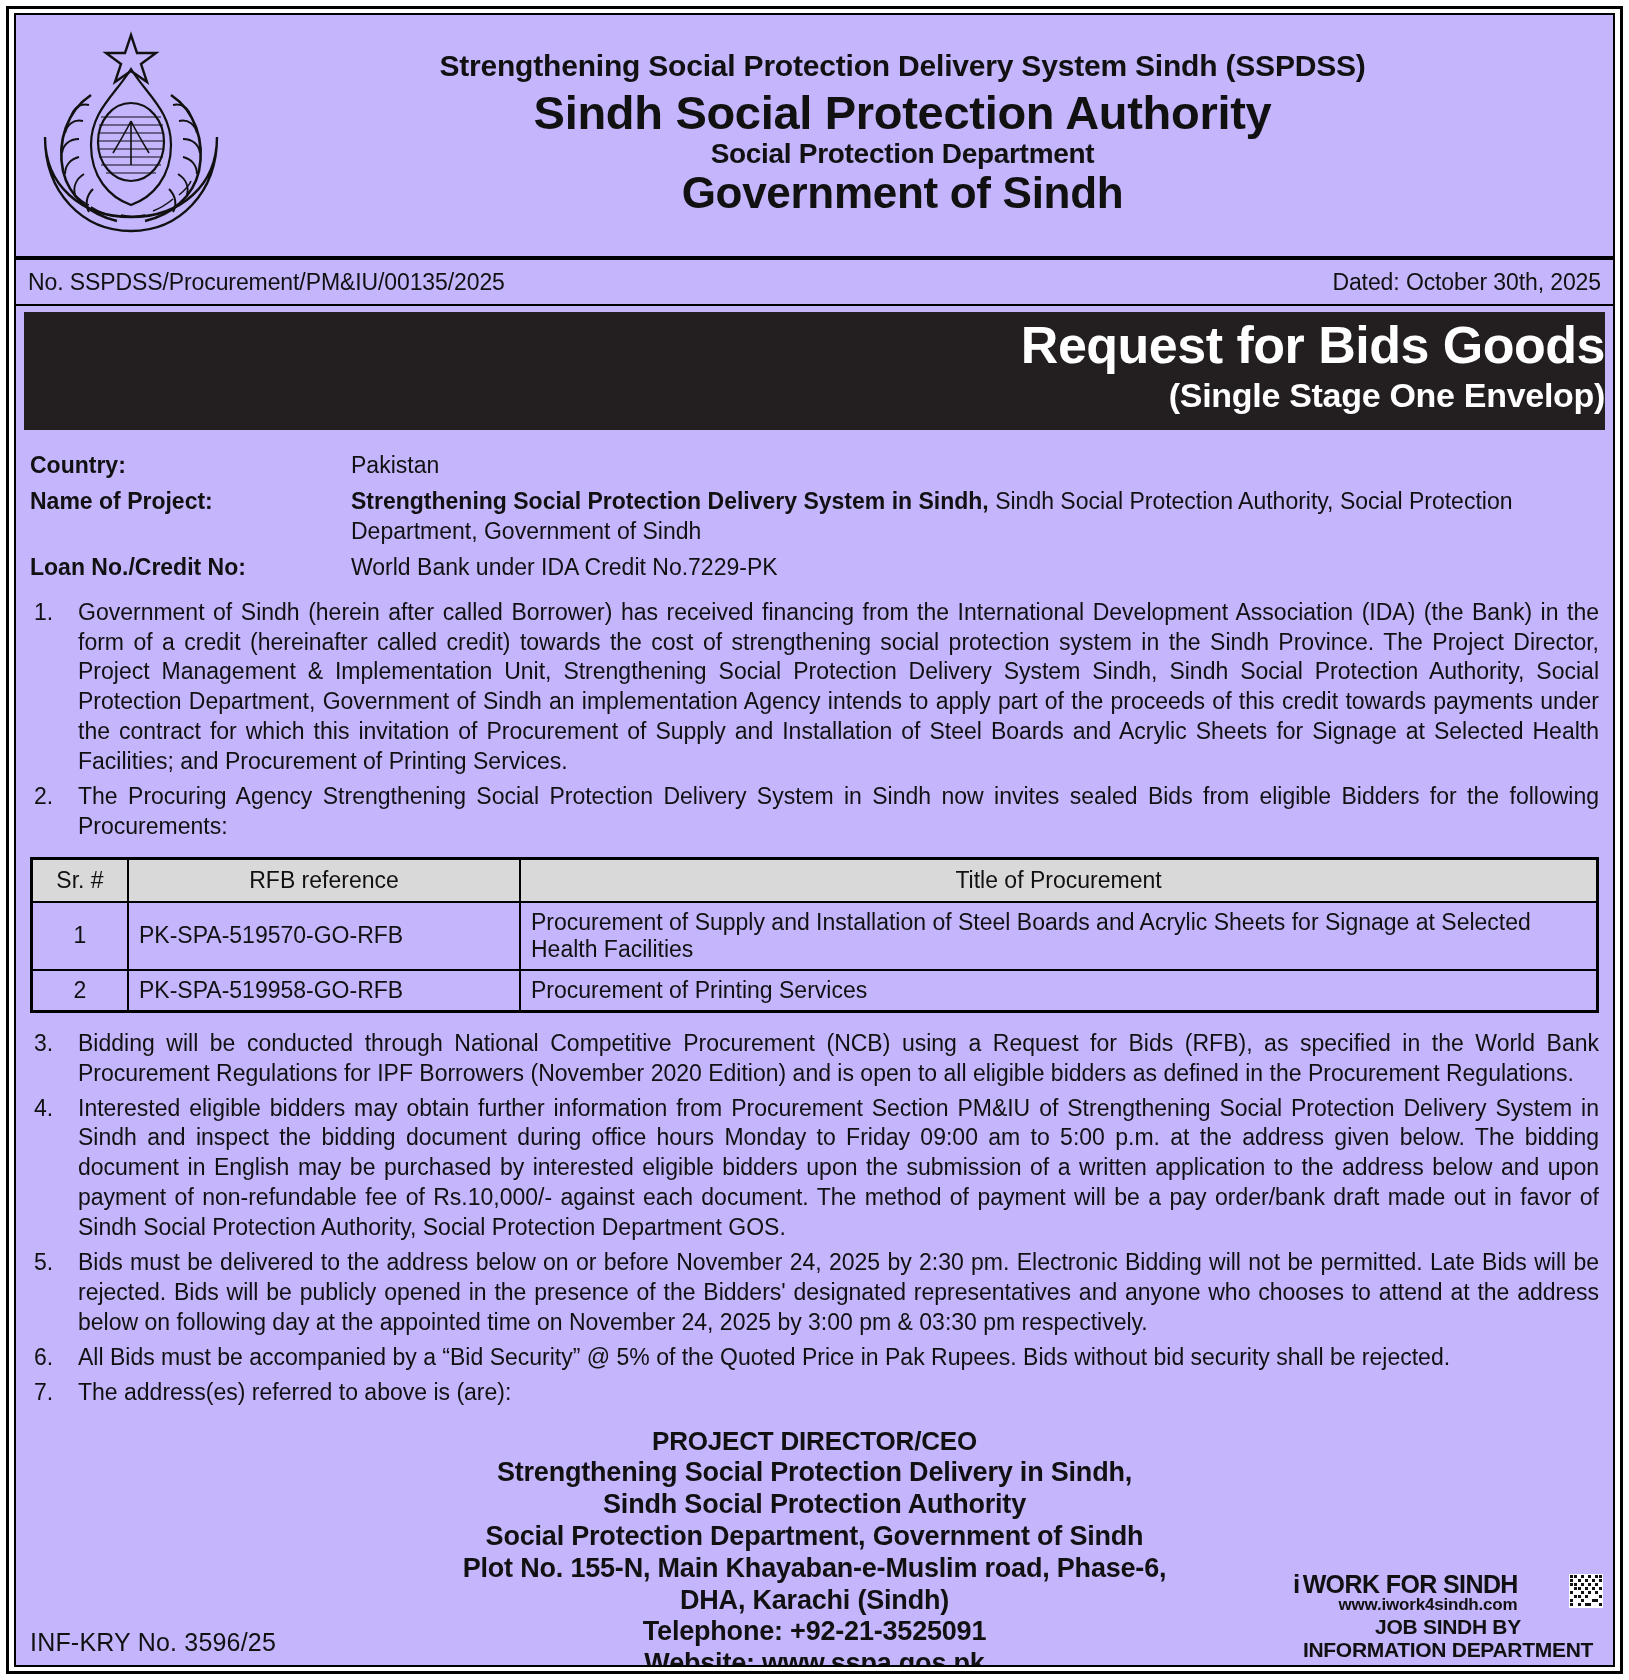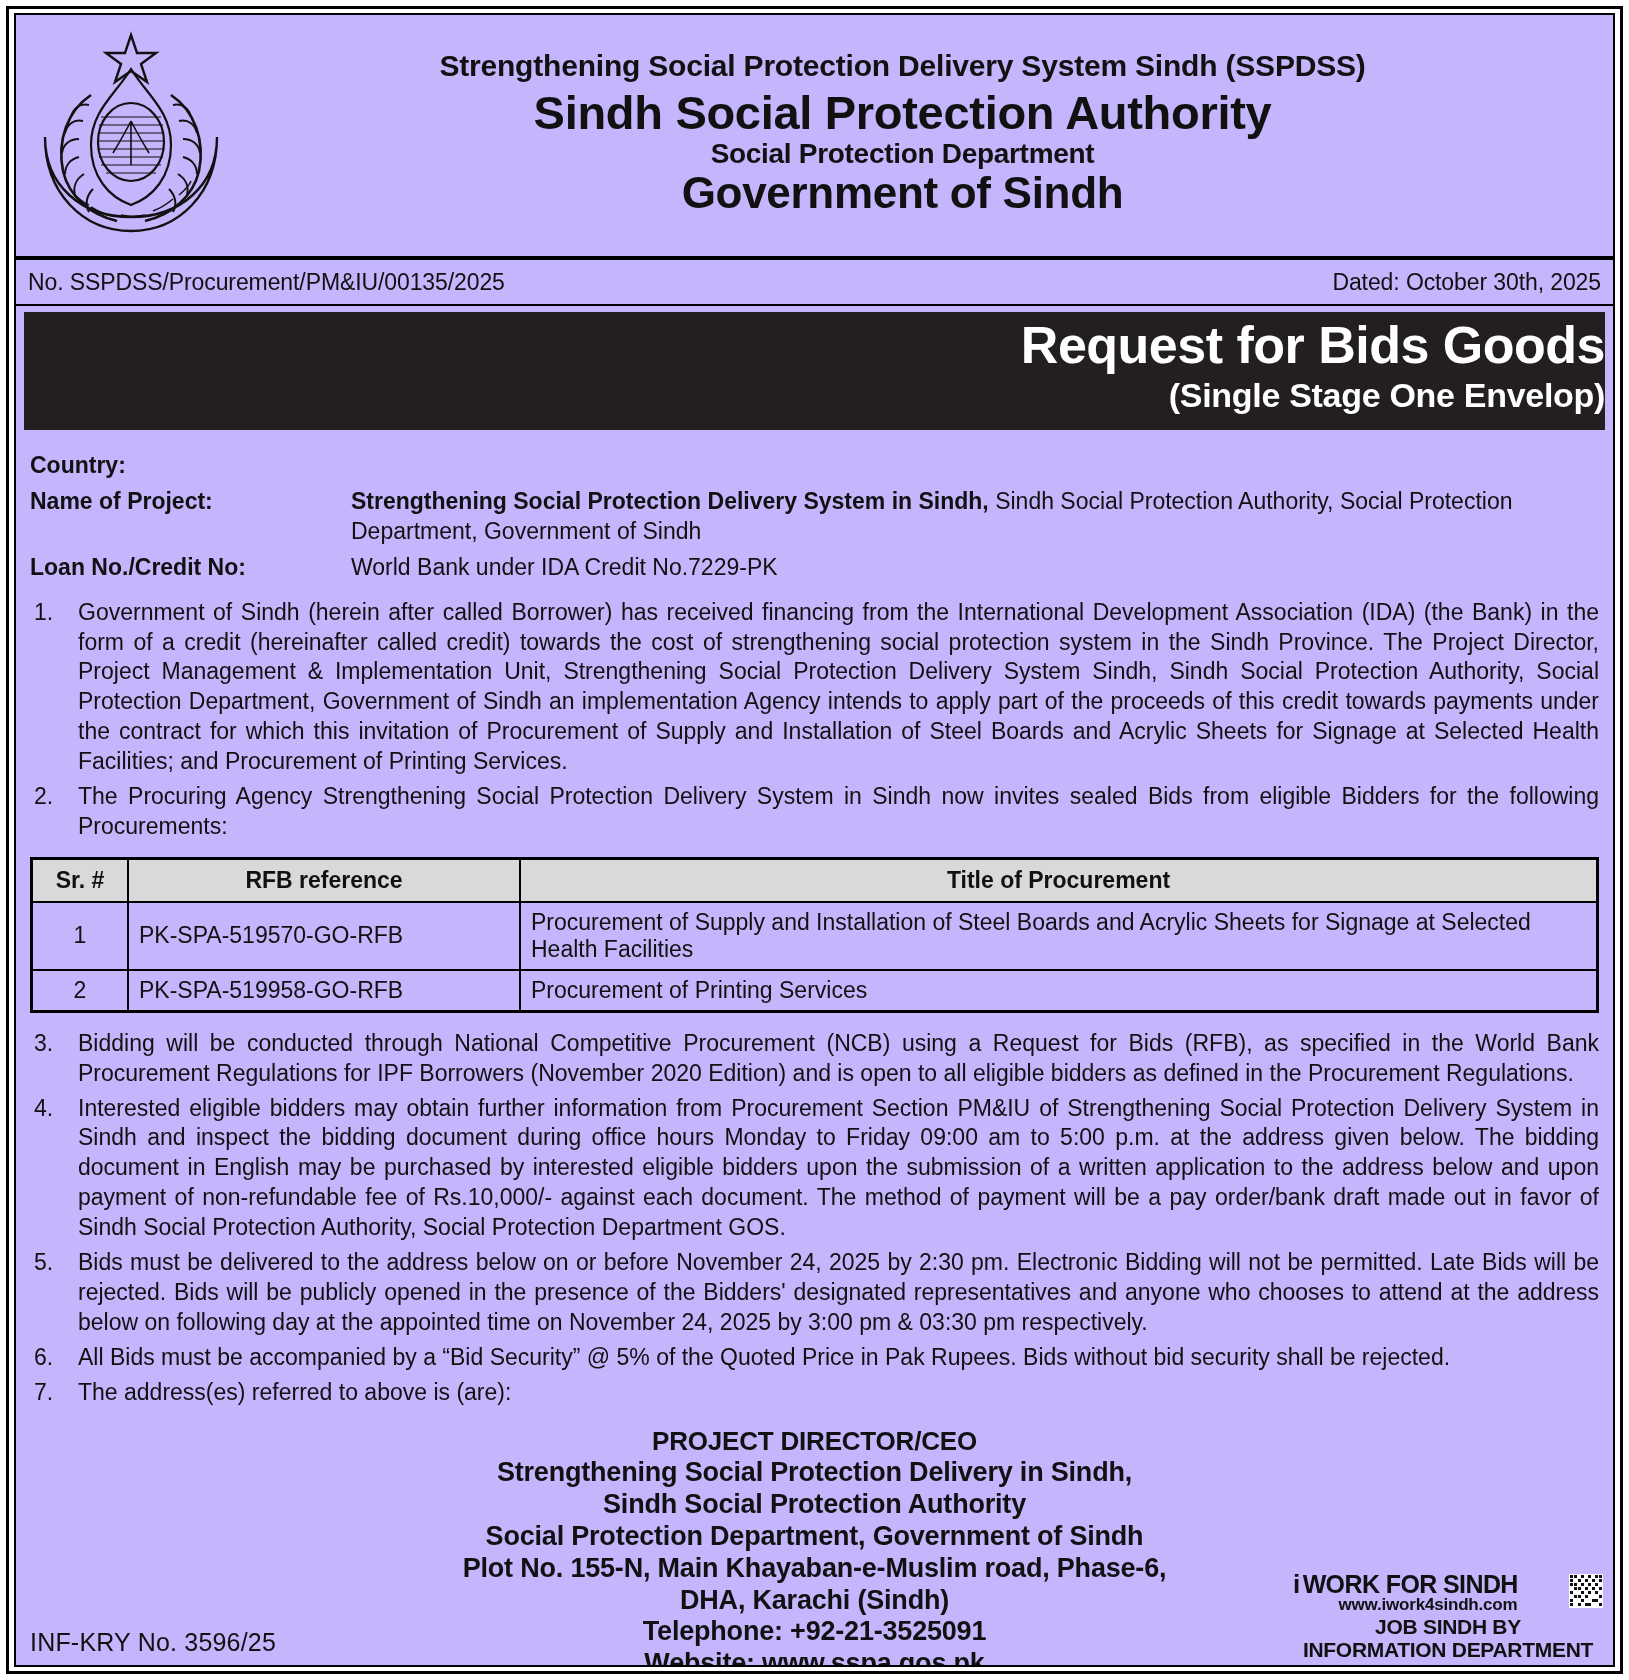--- a/index.html
+++ b/index.html
@@ -165,21 +165,21 @@
     border: 3px solid #000;
   }
   table.proc th, table.proc td {
     border: 2px solid #000;
     padding: 6px 10px;
     vertical-align: middle;
   }
   table.proc thead th {
     background: #d9d9d9;
     text-align: center;
-    font-weight: 700;
+    font-weight: 400;
     padding: 7px 8px;
   }
   .col-sr  { width: 74px;  text-align: center; }
   .col-ref { width: 370px; }
   .col-title { text-align: left; }
   table.proc tbody td.col-sr { text-align: center; }
 
   
   .addr {
     text-align: center;
@@ -319,20 +319,21 @@
     </div>
 
     <div class="banner">
       <div class="banner-title">Request for Bids Goods</div>
       <div class="banner-sub">(Single Stage One Envelop)</div>
     </div>
 
     <div class="meta">
       <div class="meta-row">
         <div class="meta-label">Country:</div>
+        <div class="meta-value">Pakistan</div>
       </div>
       <div class="meta-row">
         <div class="meta-label">Name of Project:</div>
         <div class="meta-value"><span class="bold">Strengthening Social Protection Delivery System in Sindh,</span><span> Sindh Social Protection Authority, Social Protection Department, Government of Sindh</span></div>
       </div>
       <div class="meta-row">
         <div class="meta-label">Loan No./Credit No:</div>
         <div class="meta-value">World Bank under IDA Credit No.7229-PK</div>
       </div>
     </div>

